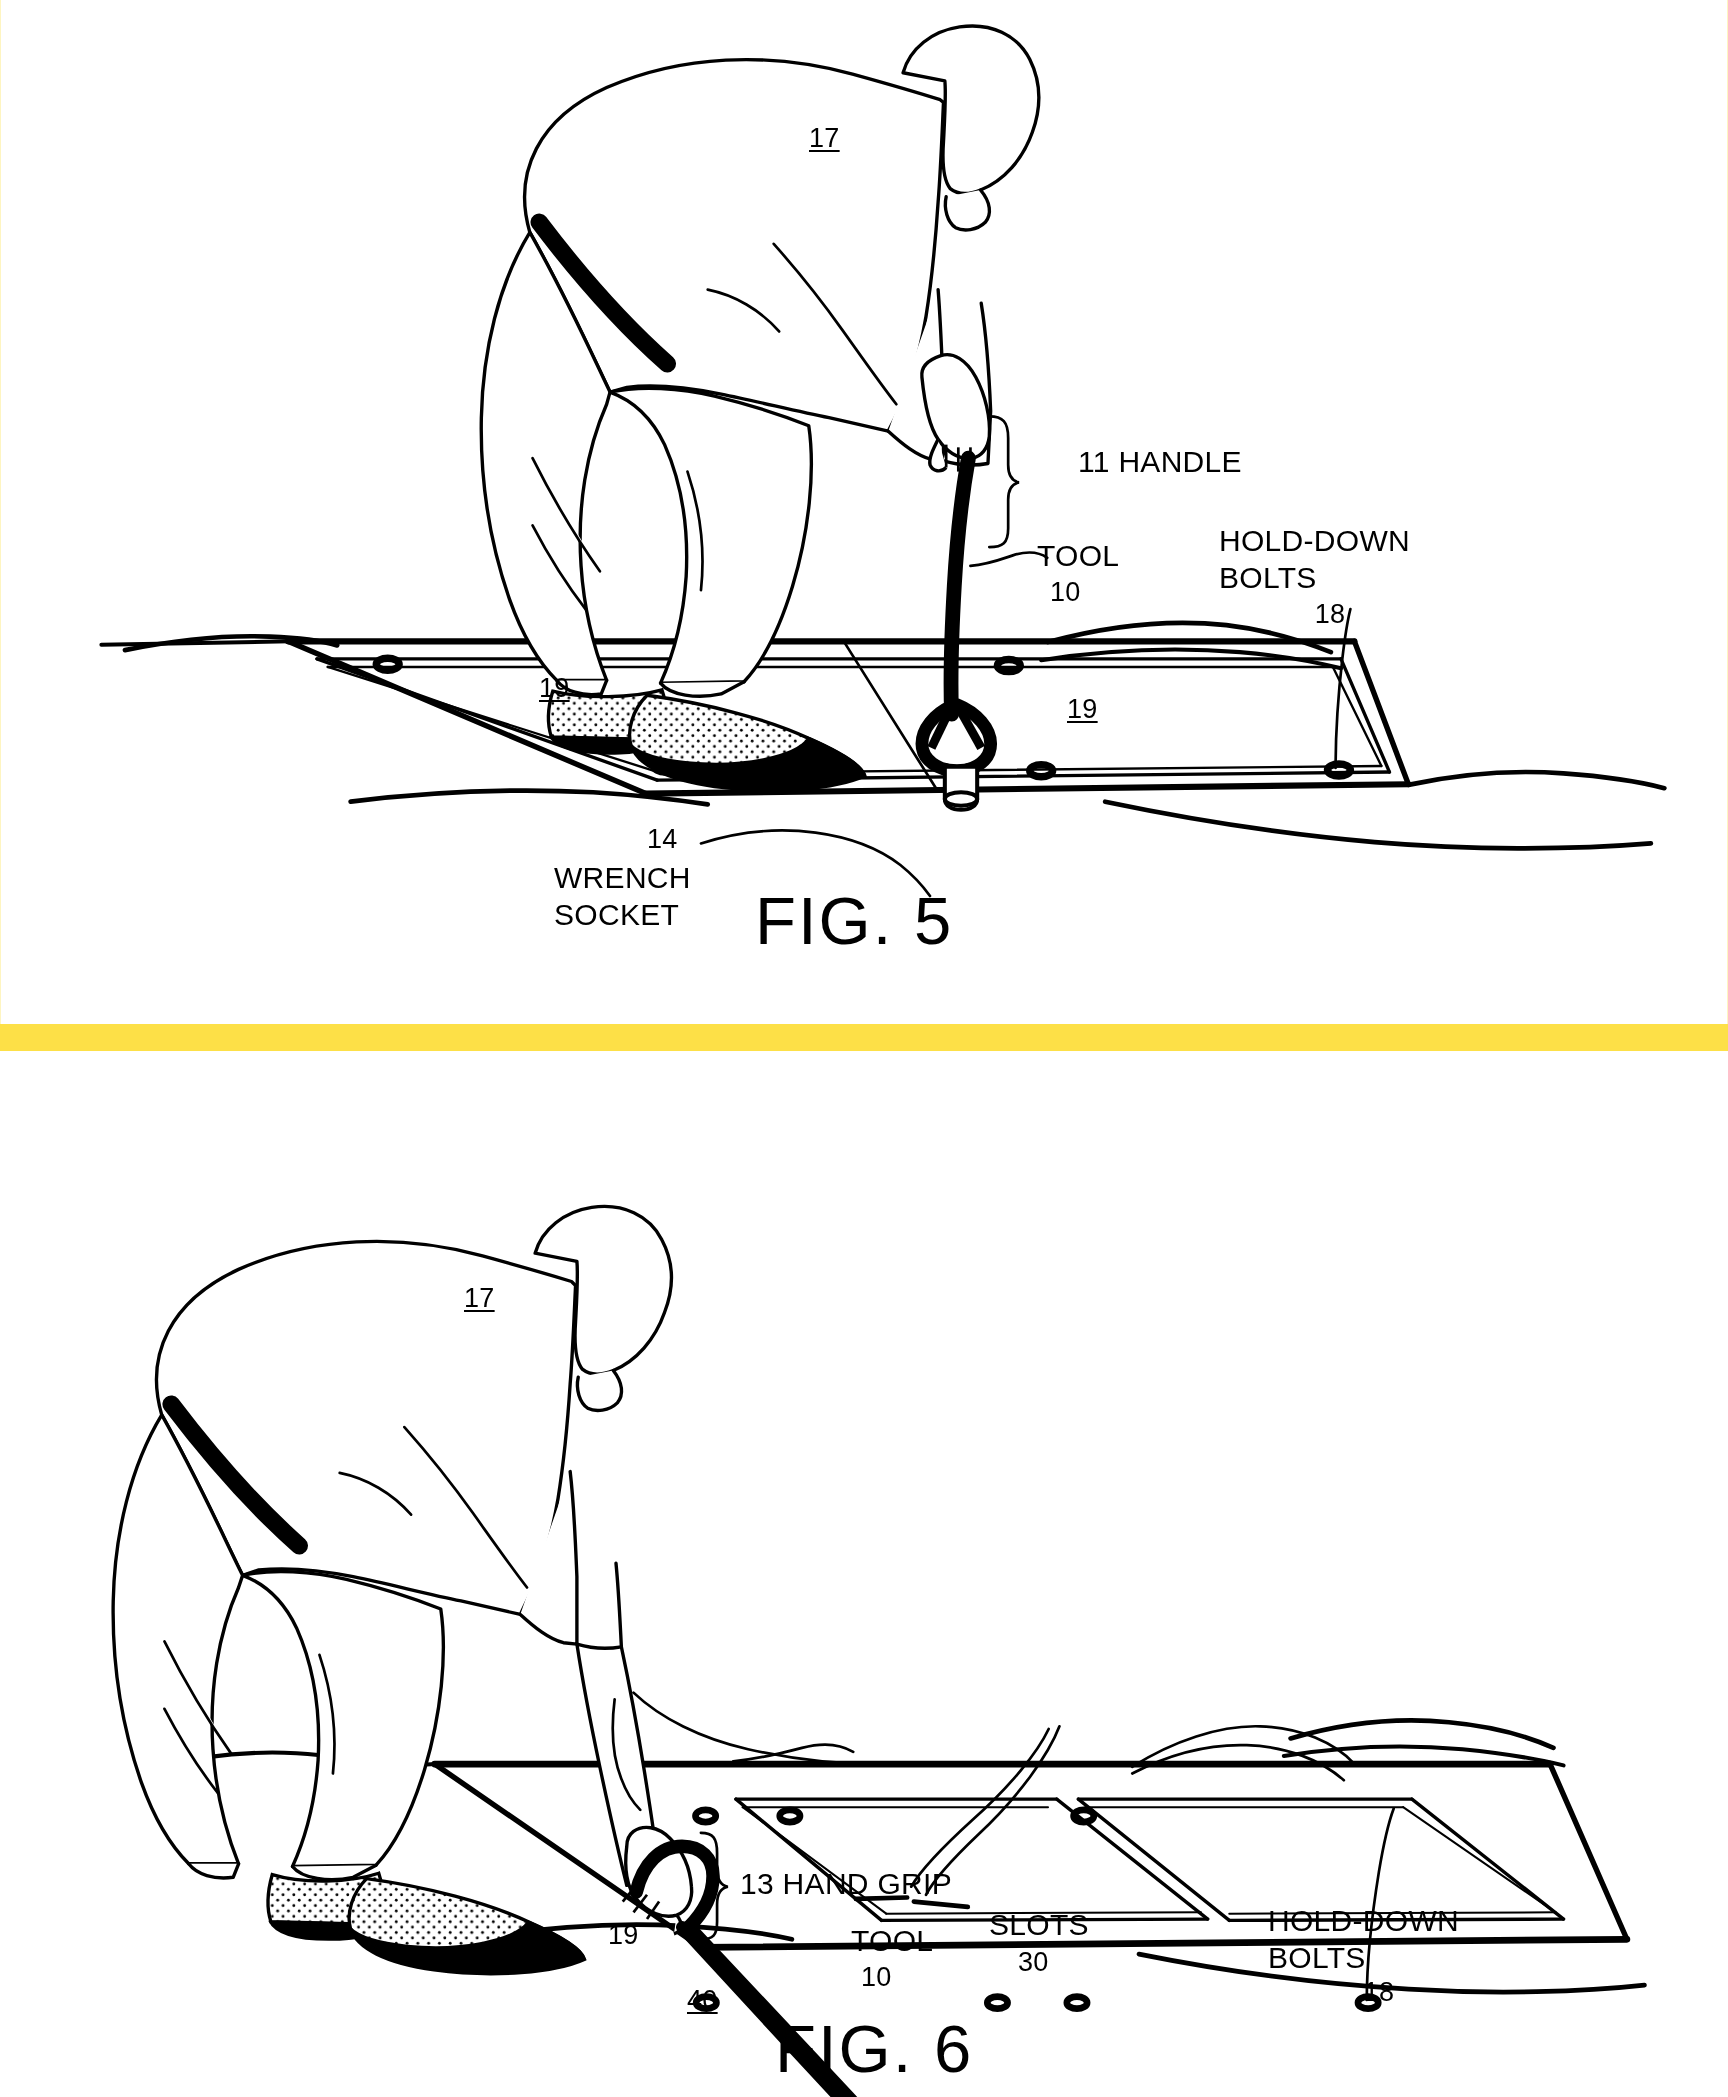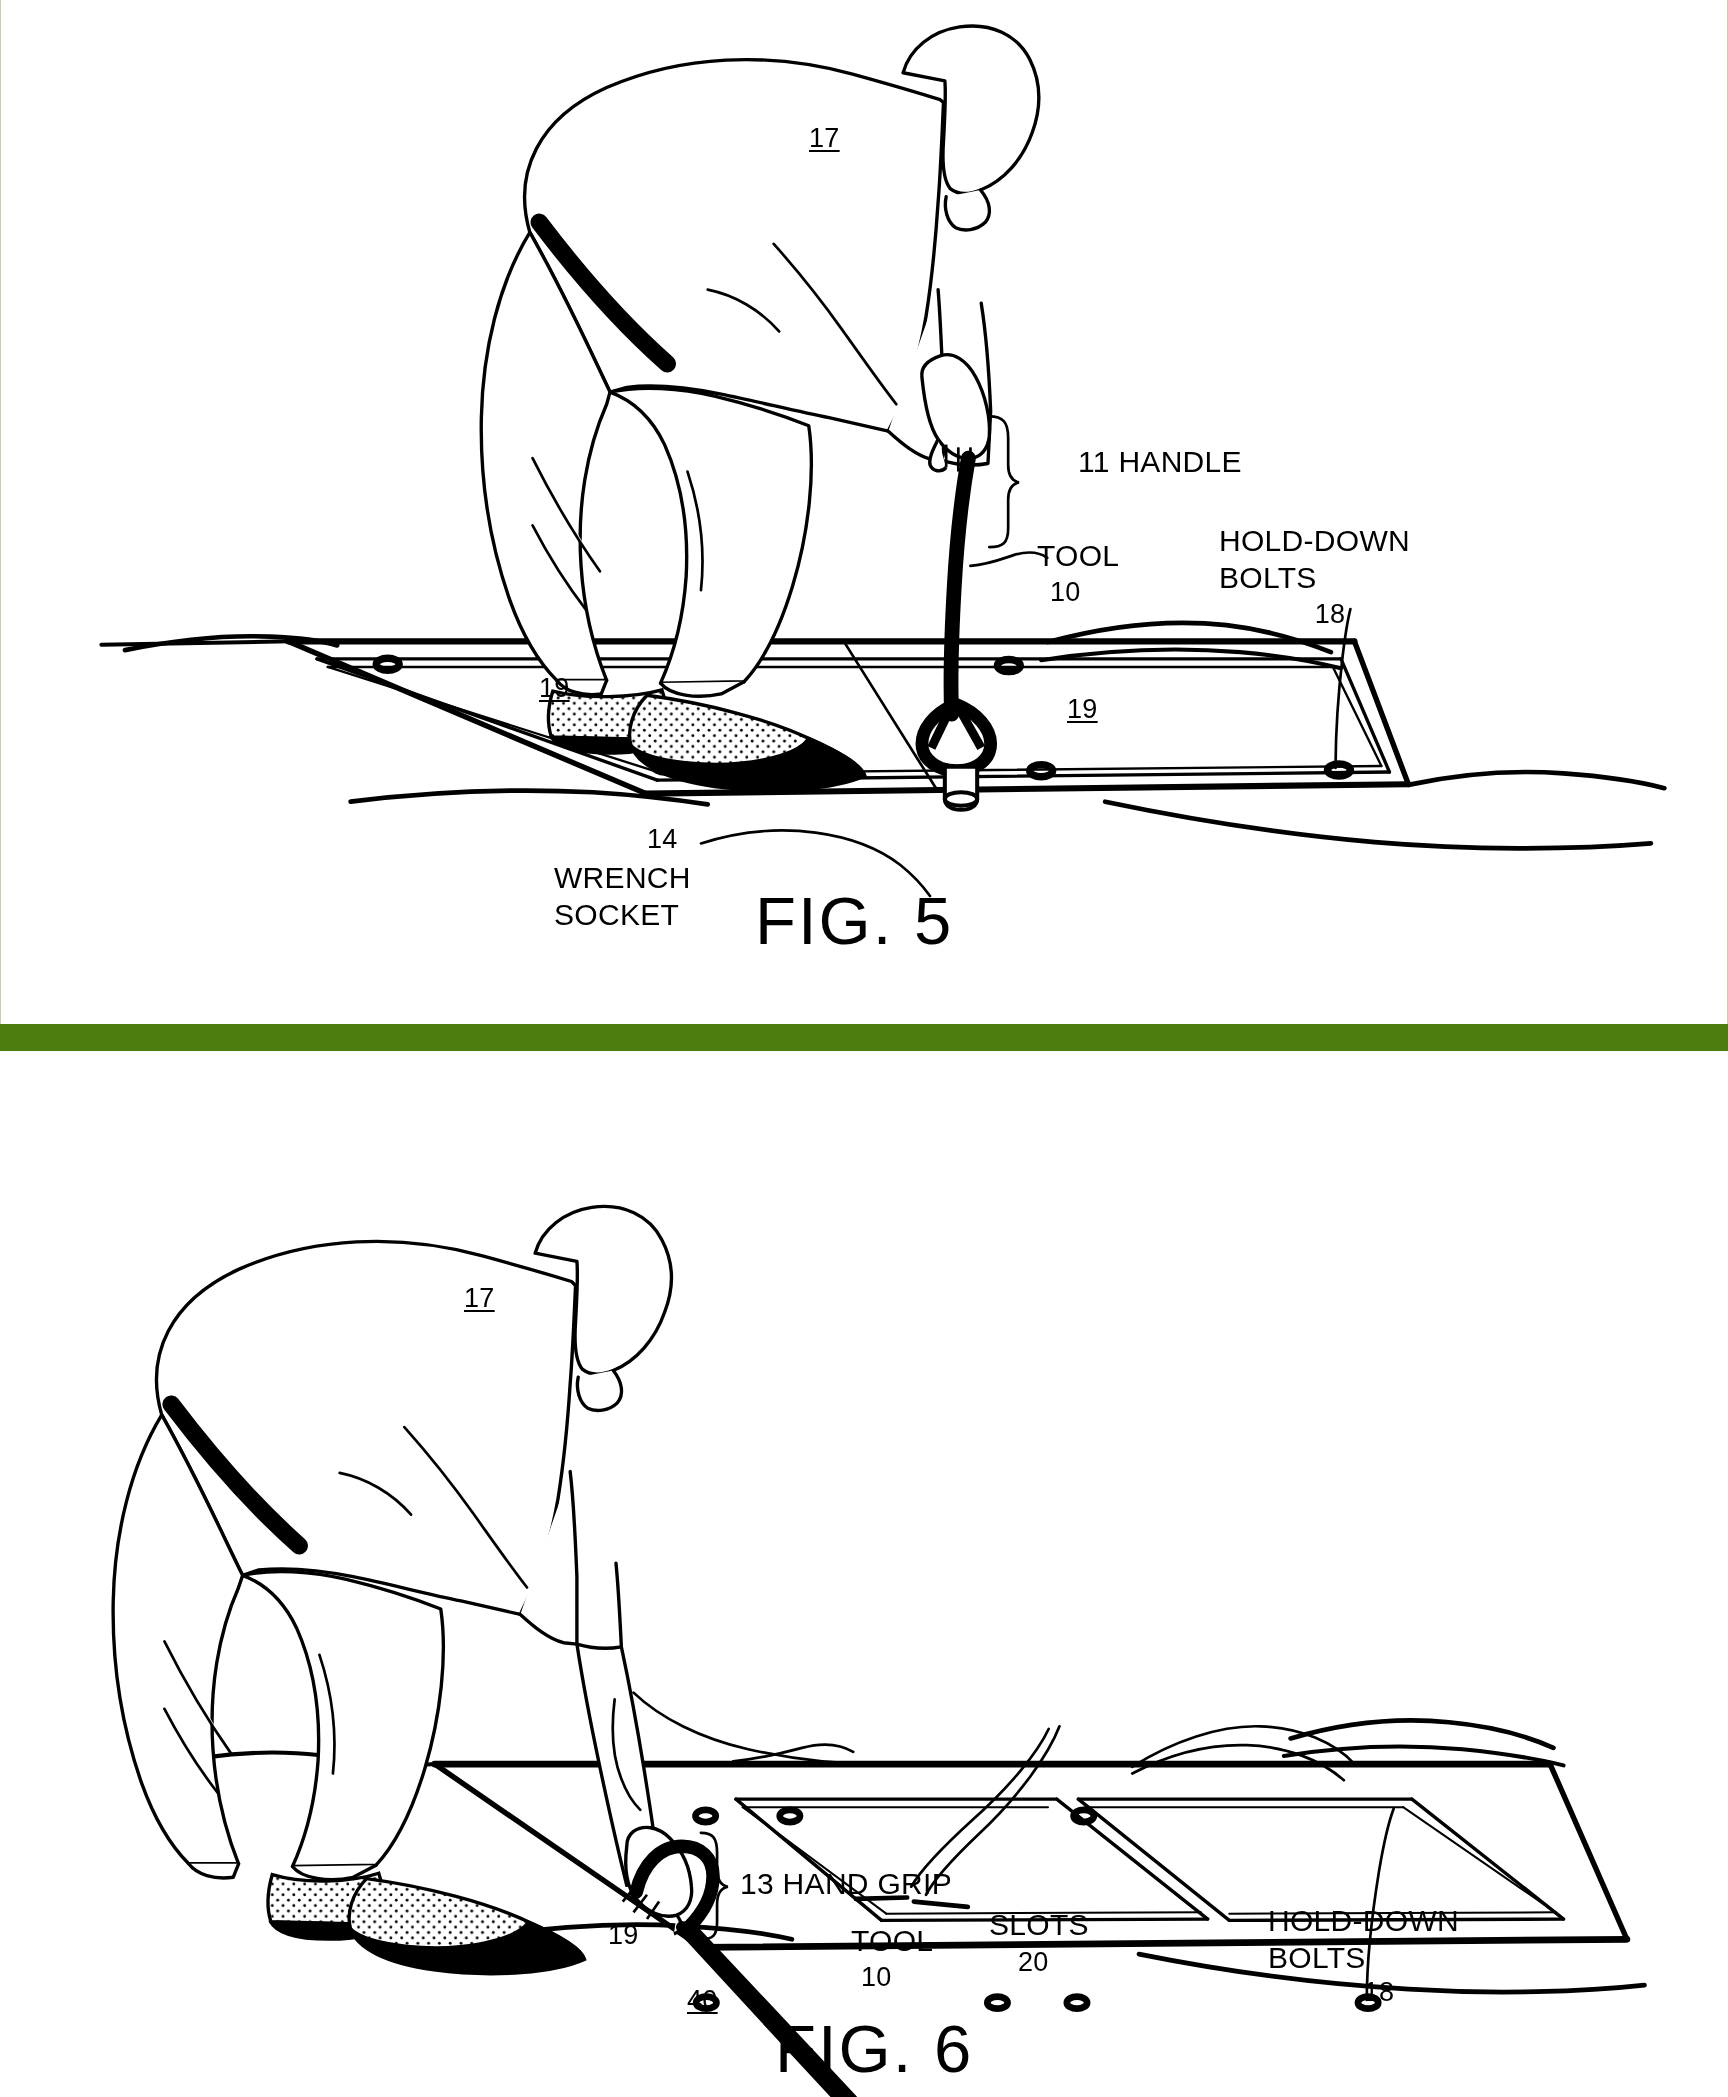--- a/index.html
+++ b/index.html
@@ -2,21 +2,21 @@
 <html style="font-size:10.8px"><head>
 <meta charset="utf-8">
 <title>Patent Drawing FIG 5 &amp; FIG 6</title>
 <style>
   html,body{margin:0;padding:0;background:#fff;}
   body{
     width:1728px;height:2097px;
     font-family:"Liberation Sans","DejaVu Sans",sans-serif;
     color:#000;overflow:hidden;position:relative;
   }
-  .sheet{position:absolute;inset:0;background:#4d7c0f;}
+  .sheet{position:absolute;inset:0;background:#fde047;}
   .fig{position:absolute;left:0;width:1728px;}
   #fig5{top:0;height:1024px;}
   #fig6{top:1051px;height:1046px;}
   svg{display:block;}
   .lbl{
     position:absolute;
     font-family:"Liberation Sans","DejaVu Sans",sans-serif;
     color:#000;
     white-space:pre;
     line-height:1.12;
@@ -390,21 +390,21 @@
     <div class="lbl ref" style="left:464px;top:232px;">17</div>
 
     <div class="lbl txt" style="left:740px;top:816px;">13 HAND GRIP</div>
 
     <div class="lbl num" style="left:608px;top:869px;">19</div>
 
     <div class="lbl txt" style="left:851px;top:873px;">TOOL</div>
     <div class="lbl num" style="left:861px;top:911px;">10</div>
 
     <div class="lbl txt" style="left:989px;top:857px;">SLOTS</div>
-    <div class="lbl num" style="left:1018px;top:896px;">20</div>
+    <div class="lbl num" style="left:1018px;top:896px;">30</div>
 
     <div class="lbl txt2" style="left:1268px;top:853px;width:222px;">HOLD-DOWN</div>
     <div class="lbl txt2" style="left:1268px;top:890px;width:222px;">BOLTS</div>
     <div class="lbl num" style="left:1268px;top:926px;width:222px;text-align:center;">18</div>
 
     <div class="lbl ref" style="left:687px;top:934px;">40</div>
 
     <div class="lbl cap" style="left:775px;top:960px;text-align:center;">FIG. 6</div>
   </div>
 

